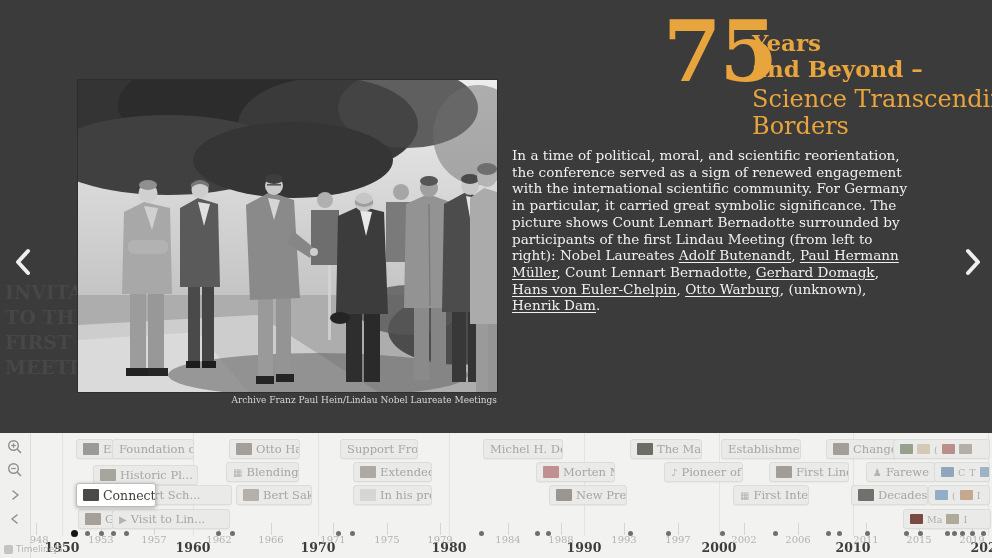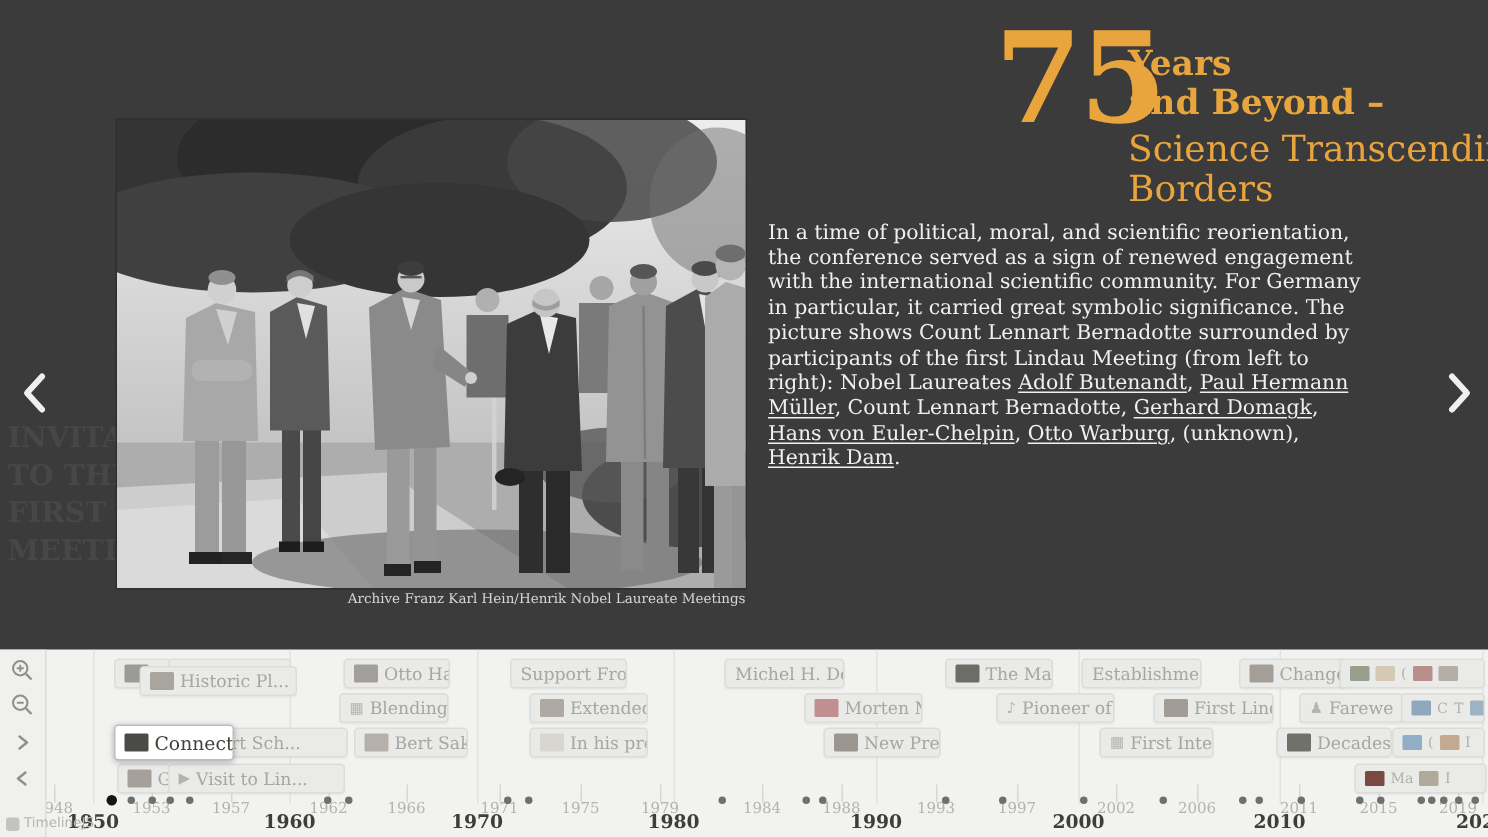--- a/index.html
+++ b/index.html
@@ -170,21 +170,21 @@
           <ellipse cx="392" cy="99" rx="9" ry="5" fill="#4a4a4a"></ellipse>
 
         <rect x="398" y="242" width="12" height="70" fill="#9a9a9a"></rect>
           <rect x="410" y="242" width="9" height="70" fill="#959595"></rect>
         <path d="M392,118 L406,108 L419,112 L419,244 L392,244 Z" fill="#ababab"></path>
         <circle cx="409" cy="97" r="10" fill="#b4b4b4"></circle>
           <ellipse cx="409" cy="89" rx="10" ry="6" fill="#6e6e6e"></ellipse>
       </svg>
     </figure>
 
-    <div class="credit">Archive Franz Karl Hein/Henrik Nobel Laureate Meetings</div>
+    <div class="credit">Archive Franz Paul Hein/Lindau Nobel Laureate Meetings</div>
 
     <div class="brand">
       <span class="brand-75">75</span>
       <div class="brand-bold" id="brand-bold">
           <div>Years</div>
           <div>and Beyond –</div>
         </div>
       <div class="brand-light" id="brand-light">
           <div>Science Transcending</div>
           <div>Borders</div>
@@ -276,21 +276,21 @@
           <span class="tl-thumb" style="background: rgb(163, 159, 152);"></span>
           <span>Change o...</span>
         </div>
         <div class="tl-card" style="left: 893px; width: 97px; top: 6px;">
           <span class="tl-mini-t" style="background: rgb(151, 160, 140);"></span>
           <span class="tl-mini-t" style="background: rgb(212, 201, 180);"></span>
           <span class="tl-mini-x">(</span>
           <span class="tl-mini-t" style="background: rgb(185, 143, 140);"></span>
           <span class="tl-mini-t" style="background: rgb(179, 175, 166);"></span>
         </div>
-        <div class="tl-card" style="left: 93px; width: 105px; top: 11px; text-align: right;">
+        <div class="tl-card" style="left: 93px; width: 105px; top: 32px; text-align: right;">
           <span class="tl-thumb" style="background: rgb(168, 164, 158);"></span>
           <span>Historic Pl...</span>
         </div>
         <div class="tl-card" style="left: 226px; width: 73px; top: 29px;">
           <span class="tl-icon">▦</span>
           <span>Blending P...</span>
         </div>
         <div class="tl-card" style="left: 353px; width: 79px; top: 29px;">
           <span class="tl-thumb" style="background: rgb(174, 170, 163);"></span>
           <span>Extended...</span>

